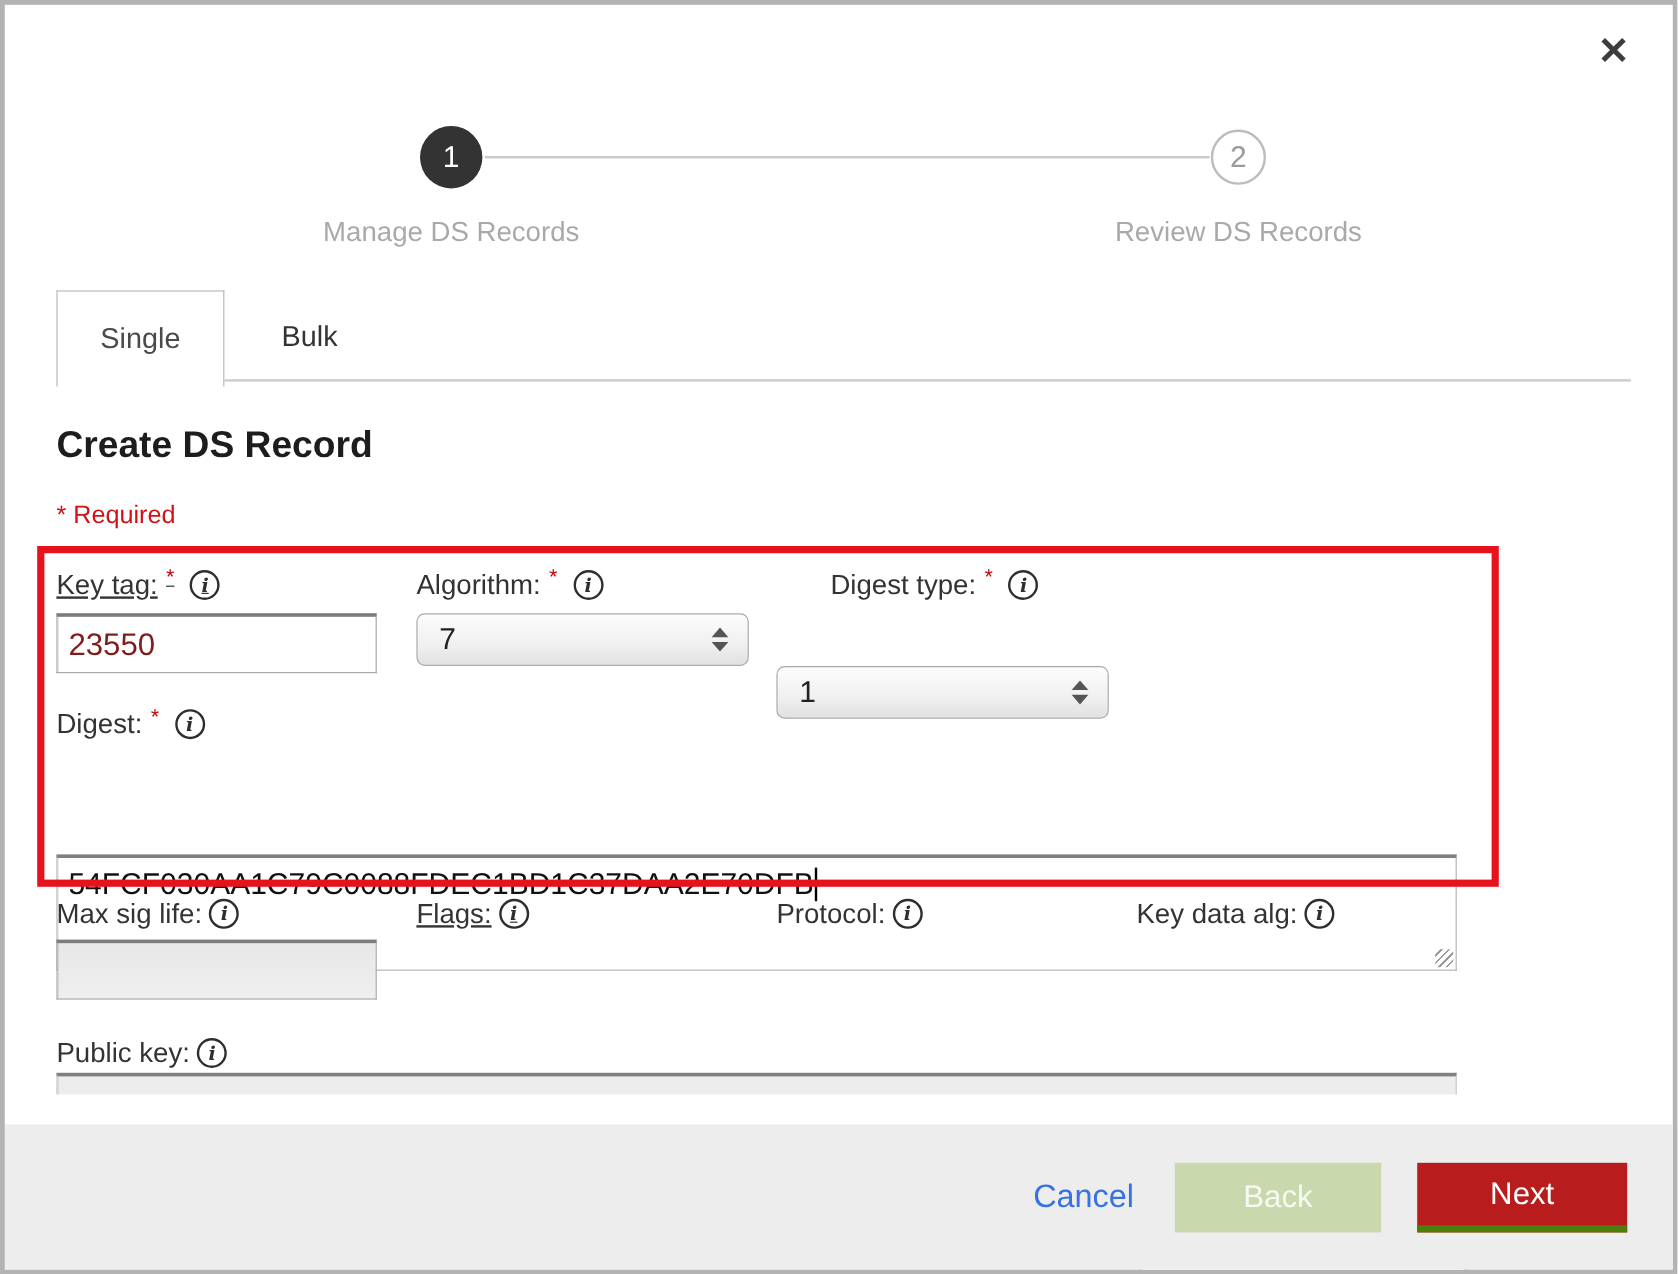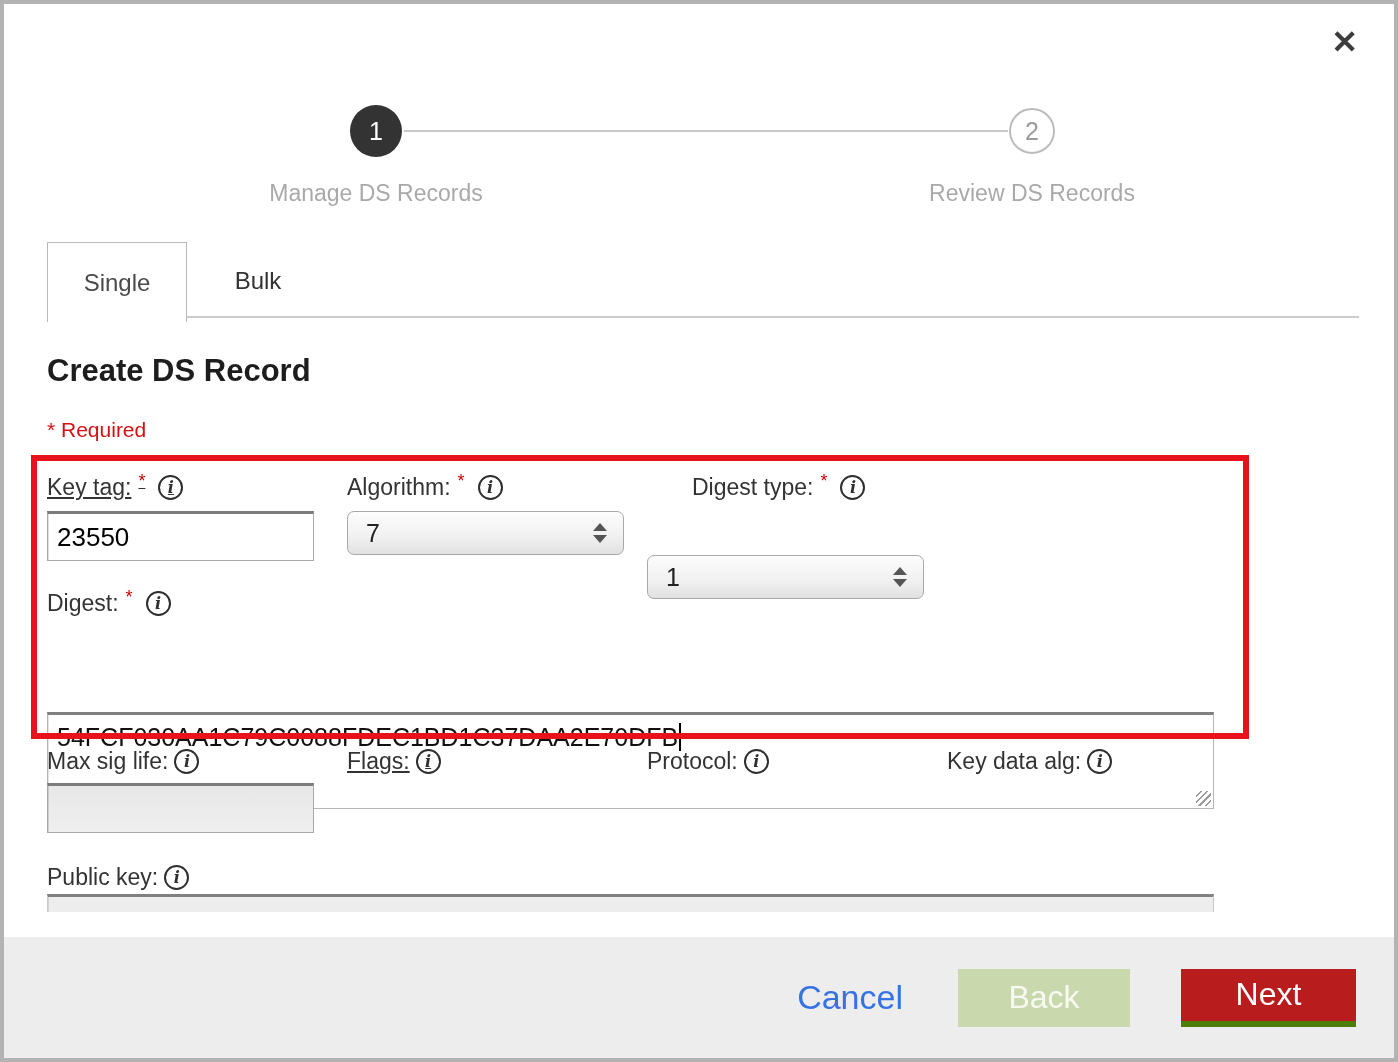--- a/index.html
+++ b/index.html
@@ -30,43 +30,43 @@
   .redbox{left:27px;top:451px;width:1218px;height:284px;border:6px solid #e8121d;z-index:3;pointer-events:none;}
 
   
   .flabel{font-size:23px;color:#333;display:flex;align-items:center;height:34px;white-space:nowrap;}
   .req{color:#cc0000;font-size:18px;vertical-align:top;position:relative;top:-6px;margin:0 7px 0 7px;}
   .info{display:inline-flex;align-items:center;justify-content:center;width:25px;height:25px;border:2.5px solid #2e2e2e;border-radius:50%;
     font-family:"DejaVu Serif",serif;font-style:italic;font-weight:700;font-size:16px;color:#2e2e2e;margin-left:6px;cursor:pointer;flex:0 0 auto;}
 
   
   .tinput{background:#fff;border:1px solid #a8a8a8;border-top:3px solid #7c7c7c;box-shadow:inset 1px 0 0 rgba(0,0,0,.12);
-    font-size:26px;color:#000000;display:flex;align-items:center;padding-left:9px;cursor:text;}
+    font-size:26px;color:#7f1d1d;display:flex;align-items:center;padding-left:9px;cursor:text;}
   .tinput.disabled{background:linear-gradient(180deg,#e7e7e7,#efefef);cursor:default;}
 
   
   .fselect{border:1px solid #a9a9a9;border-radius:7px;background:linear-gradient(180deg,#fdfdfd 0%,#f0f0f0 60%,#e1e1e1 100%);
     display:flex;align-items:center;font-size:25px;color:#222;padding-left:18px;position:relative;cursor:pointer;}
   .fselect .placeholder{color:#a9a9a9;}
   .spin{position:absolute;right:16px;top:50%;transform:translateY(-50%);display:flex;flex-direction:column;gap:4px;align-items:center;}
   .spin .up{width:0;height:0;border-left:7px solid transparent;border-right:7px solid transparent;border-bottom:8px solid #555;}
   .spin .dn{width:0;height:0;border-left:7px solid transparent;border-right:7px solid transparent;border-top:8px solid #555;}
 
   
   .ta{background:#fff;border:1px solid #b5b5b5;border-top:3px solid #808080;box-shadow:inset 1px 0 0 rgba(0,0,0,.10);
     font-size:25px;color:#111;padding:8px 9px;cursor:text;position:relative;}
   .caret{display:inline-block;width:2px;height:28px;background:#000;vertical-align:text-bottom;margin-left:1px;}
   .grip{position:absolute;right:2px;bottom:2px;width:15px;height:15px;cursor:nwse-resize;
     background:repeating-linear-gradient(135deg,transparent 0 3px,#9a9a9a 3px 4.5px);}
   .ta-clipped{background:#ededed;border:1px solid #c9c9c9;border-top:3px solid #808080;border-bottom:none;box-shadow:inset 1px 0 0 rgba(0,0,0,.10);}
 
   
   .footer{left:0;top:933px;width:1390px;height:121px;background:#ededed;display:flex;align-items:center;justify-content:flex-end;gap:30px;padding-right:38px;}
-  .cancel{font-size:34px;color:#3672e4;cursor:pointer;margin-right:4px;}
-  .btn{height:58px;display:flex;align-items:center;justify-content:center;font-size:32px;border:none;cursor:pointer;margin-left:21px;}
+  .cancel{font-size:27px;color:#3672e4;cursor:pointer;margin-right:4px;}
+  .btn{height:58px;display:flex;align-items:center;justify-content:center;font-size:26px;border:none;cursor:pointer;}
   .btn-back{width:172px;background:#c9d8ad;color:#f7faf0;}
   .btn-next{width:175px;background:#b91c1c;border-bottom:6px solid #4e7d09;color:#ffffff;}
 
   
   .p-ktag-l{left:43px;top:466px;text-decoration:underline;} .p-alg-l{left:343px;top:466px;} .p-dtype-l{left:643px;top:466px;margin-left:45px;}
   .p-ktag{left:43px;top:507px;width:267px;height:50px;}
   .p-alg{left:343px;top:507px;width:277px;height:44px;}
   .p-dtype{left:643px;top:507px;width:277px;height:44px;}
   .p-dig-l{left:43px;top:582px;}
   .p-dig{left:43px;top:620px;width:1167px;height:97px;}

